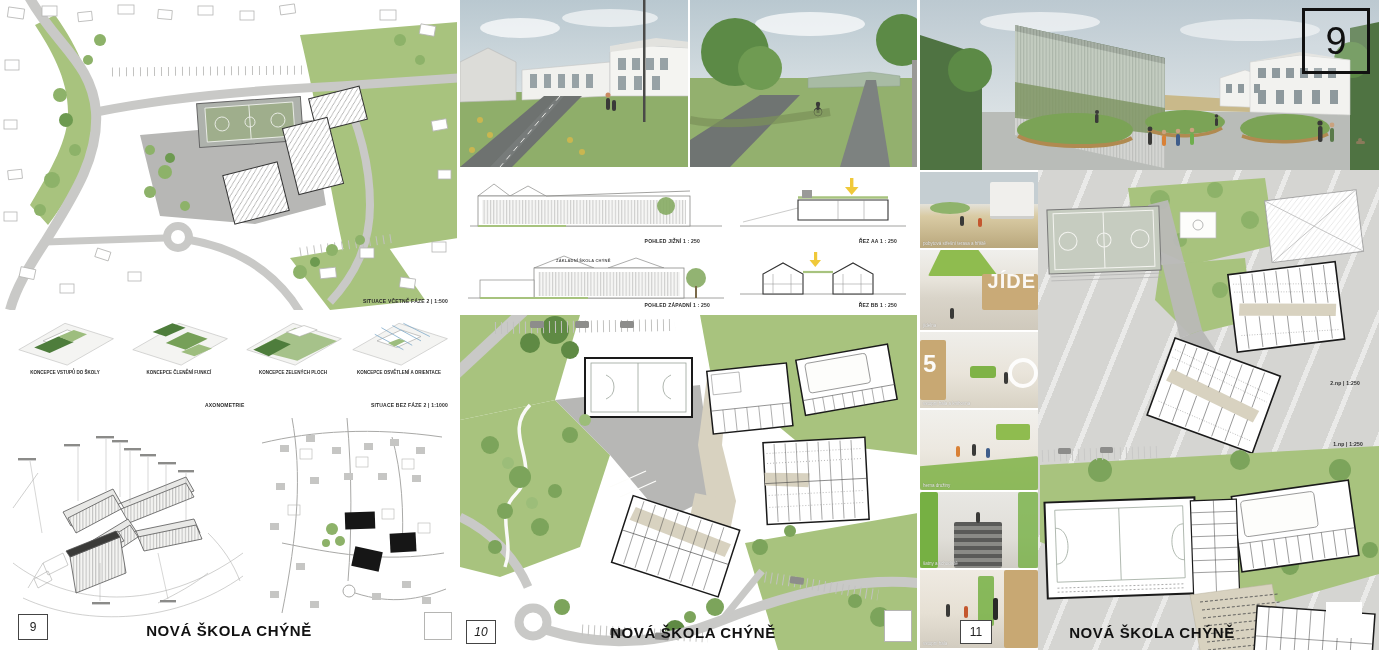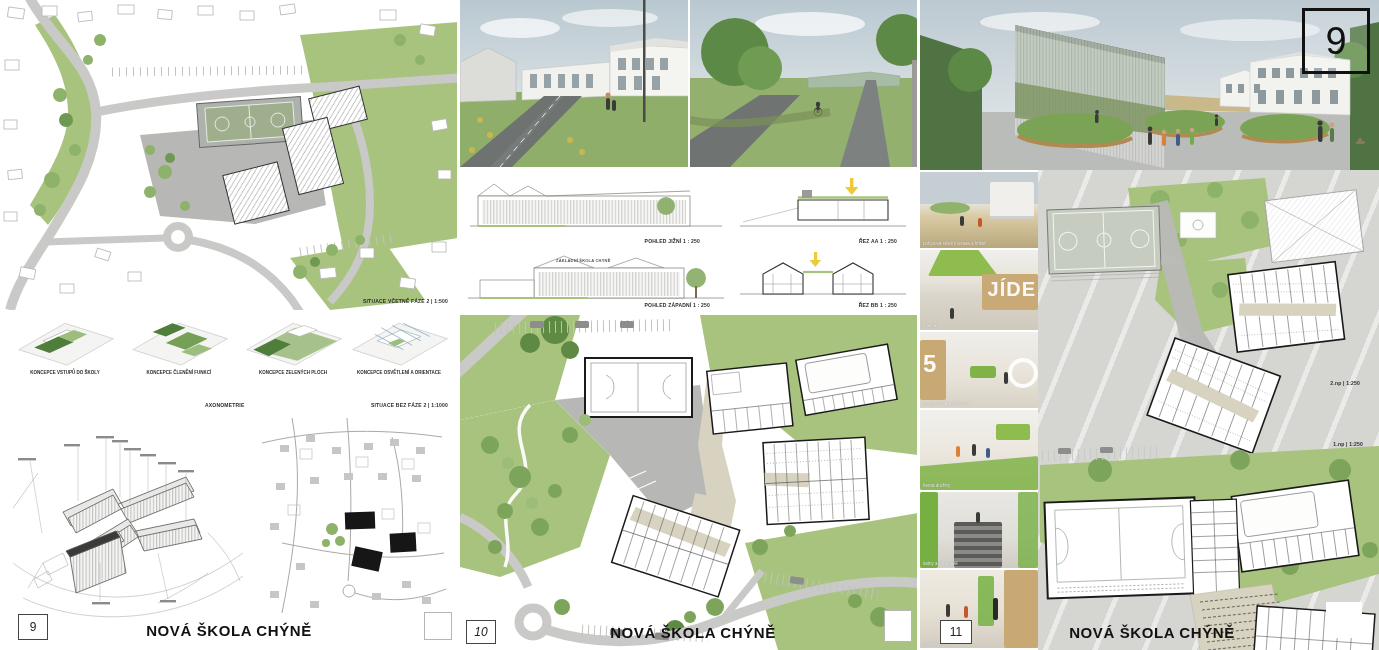--- a/index.html
+++ b/index.html
@@ -633,21 +633,21 @@
 <div class="iv" style="top:172px;height:76px;background:linear-gradient(180deg,#c5ced2 0%,#c5ced2 42%,#e4e2da 42%,#d9cba4 58%,#b9a77c 100%);">
   <div class="fig" style="right:4px;top:10px;width:44px;height:34px;background:#f0efec;border-bottom:3px solid #cfcfcc;"></div>
   <div class="fig" style="left:10px;top:30px;width:40px;height:12px;background:#8fb36b;border-radius:50%;"></div>
   <div class="fig" style="left:40px;top:44px;width:4px;height:10px;background:#3a3a38;"></div>
   <div class="fig" style="left:58px;top:46px;width:4px;height:9px;background:#c4572e;"></div>
   <div class="cap">pobytová střešní terasa a hřiště</div>
 </div>
 <div class="iv" style="top:250px;height:80px;background:linear-gradient(180deg,#f0efec 0%,#e7e3da 38%,#d9d4c9 60%,#cfc9bc 100%);">
   <div class="fig" style="left:8px;top:0;width:70px;height:26px;background:#8fbc4f;clip-path:polygon(18% 0,72% 0,100% 100%,0 100%);"></div>
   <div class="fig" style="right:0;top:24px;width:56px;height:36px;background:#c9aa77;"></div>
-  <div class="fig" style="position:absolute;right:2px;top:28px;font:bold 20px 'Liberation Sans',sans-serif;color:rgba(255,255,255,.92);letter-spacing:1px;">JÍDE</div>
+  <div class="fig" style="position:absolute;right:2px;top:20px;font:bold 20px 'Liberation Sans',sans-serif;color:rgba(255,255,255,.92);letter-spacing:1px;">JÍDE</div>
   <div class="fig" style="left:30px;top:58px;width:4px;height:11px;background:#3a3a38;"></div>
   <div class="cap">jídelna</div>
 </div>
 <div class="iv" style="top:332px;height:76px;background:linear-gradient(180deg,#efeeea 0%,#e9e4da 55%,#d8d2c4 100%);">
   <div class="fig" style="left:0;top:8px;width:26px;height:60px;background:#c8a873;"></div>
   <div class="fig" style="position:absolute;left:3px;top:18px;font:bold 24px 'Liberation Sans',sans-serif;color:rgba(255,255,255,.95);">5</div>
   <div class="fig" style="right:0;top:26px;width:22px;height:22px;border:4px solid rgba(255,255,255,.9);border-radius:50%;"></div>
   <div class="fig" style="left:50px;top:34px;width:26px;height:12px;background:#7fb347;border-radius:3px;"></div>
   <div class="fig" style="left:84px;top:40px;width:4px;height:12px;background:#3a3a38;"></div>
   <div class="cap">vstupní hala a knihovna</div>
@@ -667,21 +667,21 @@
   <div class="fig" style="left:56px;top:20px;width:4px;height:11px;background:#3a3a38;"></div>
   <div class="cap">šatny a schodiště</div>
 </div>
 <div class="iv" style="top:570px;height:78px;background:linear-gradient(180deg,#efeae2 0%,#e6e0d4 55%,#d2ccc0 100%);">
   <div class="fig" style="right:0;top:0;width:34px;height:78px;background:#c8a873;"></div>
   <div class="fig" style="left:58px;top:6px;width:16px;height:50px;background:#76b043;opacity:.85;"></div>
   <div class="fig" style="left:26px;top:34px;width:4px;height:13px;background:#3a3a38;"></div>
   <div class="fig" style="left:44px;top:36px;width:4px;height:12px;background:#c4572e;"></div>
   <div class="fig" style="right:40px;top:28px;width:5px;height:22px;background:#2a2a28;"></div>
   <div class="cap">vstupní hala</div>
-  <div class="numbox" style="left:20px;bottom:4px;width:30px;height:22px;z-index:6;">11</div>
+  <div class="numbox" style="left:40px;bottom:4px;width:30px;height:22px;z-index:6;">11</div>
 </div>
 
 <svg class="abs" style="left:1040px;top:170px;z-index:2" width="339" height="480" viewBox="0 0 339 480">
 
   <path d="M88,18 L225,8 L235,75 L150,95 L95,70 Z" fill="#a8c37e"></path>
   <path d="M120,95 L205,88 L212,150 L150,165 L115,130 Z" fill="#a8c37e"></path>
   <g fill="#8db269">
     <circle cx="120" cy="30" r="10"></circle>
         <circle cx="175" cy="20" r="8"></circle>
         <circle cx="210" cy="50" r="9"></circle>

